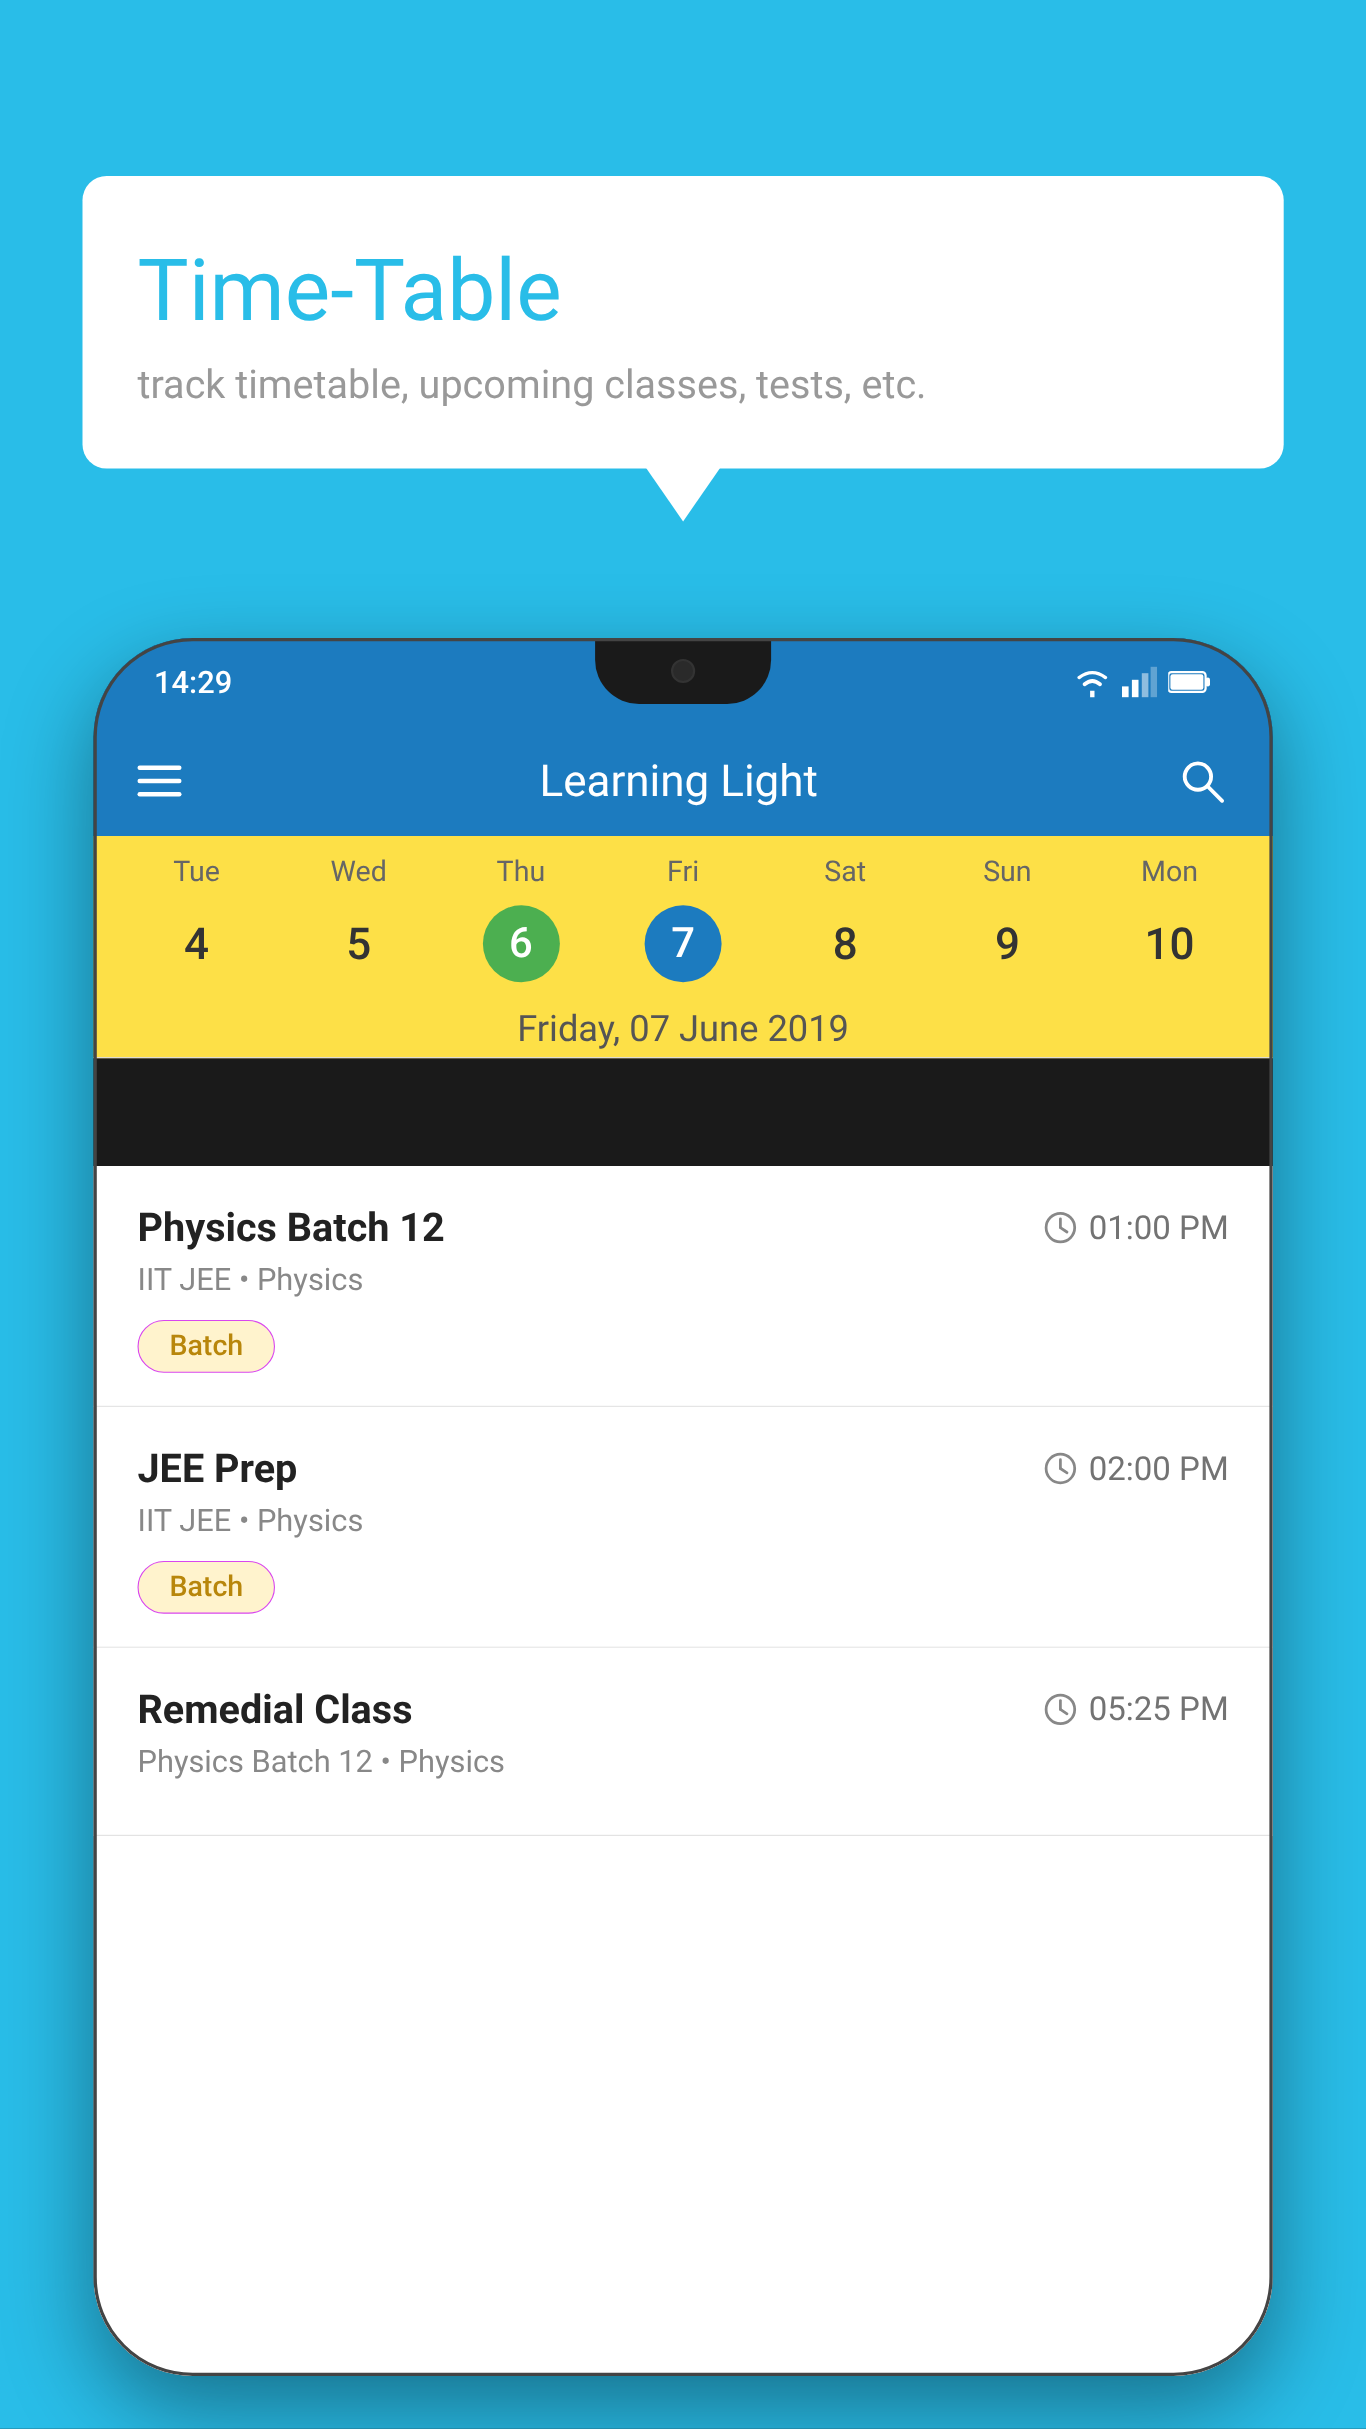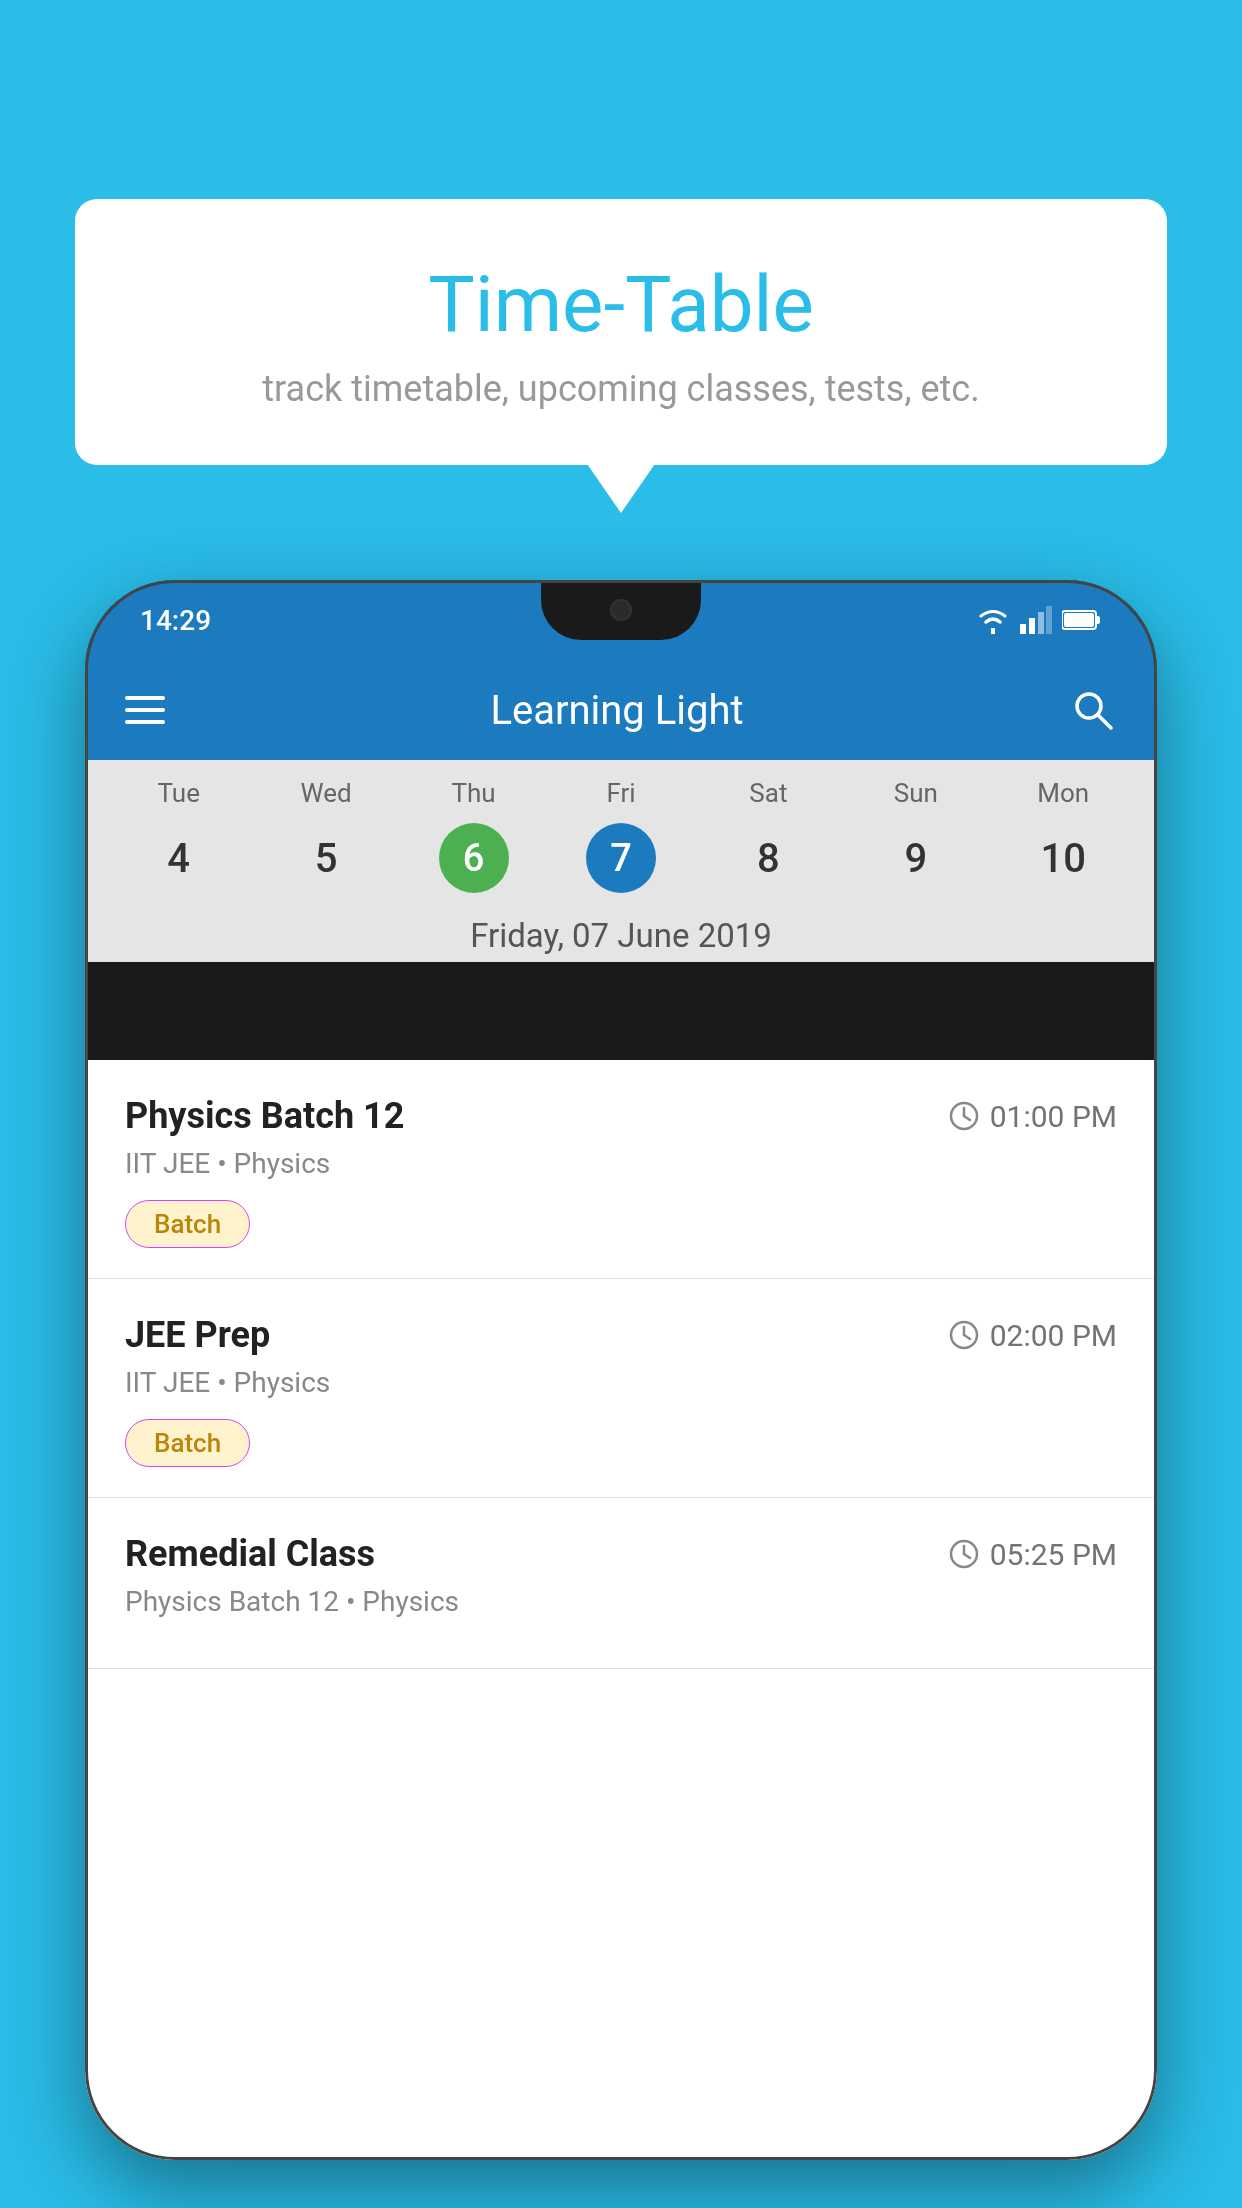--- a/index.html
+++ b/index.html
@@ -16,22 +16,20 @@
 
     
     .speech-bubble {
       position: absolute;
       top: 160px;
       left: 75px;
       right: 75px;
       background: white;
       border-radius: 22px;
       padding: 60px 50px 55px;
-      text-align: center;
-      margin-top: 39px;
     }
 
     .speech-bubble::after {
       content: '';
       position: absolute;
       bottom: -48px;
       left: 50%;
       transform: translateX(-50%);
       width: 0;
       height: 0;
@@ -177,21 +175,21 @@
       align-items: center;
       justify-content: center;
     }
 
     
     .calendar-strip {
       position: absolute;
       top: 180px;
       left: 0;
       right: 0;
-      background: #e5e5e5;
+      background: #fde047;
       border-bottom: 1px solid #ddd;
     }
 
     .day-headers {
       display: flex;
       padding: 18px 20px 5px;
     }
 
     .day-header {
       flex: 1;

